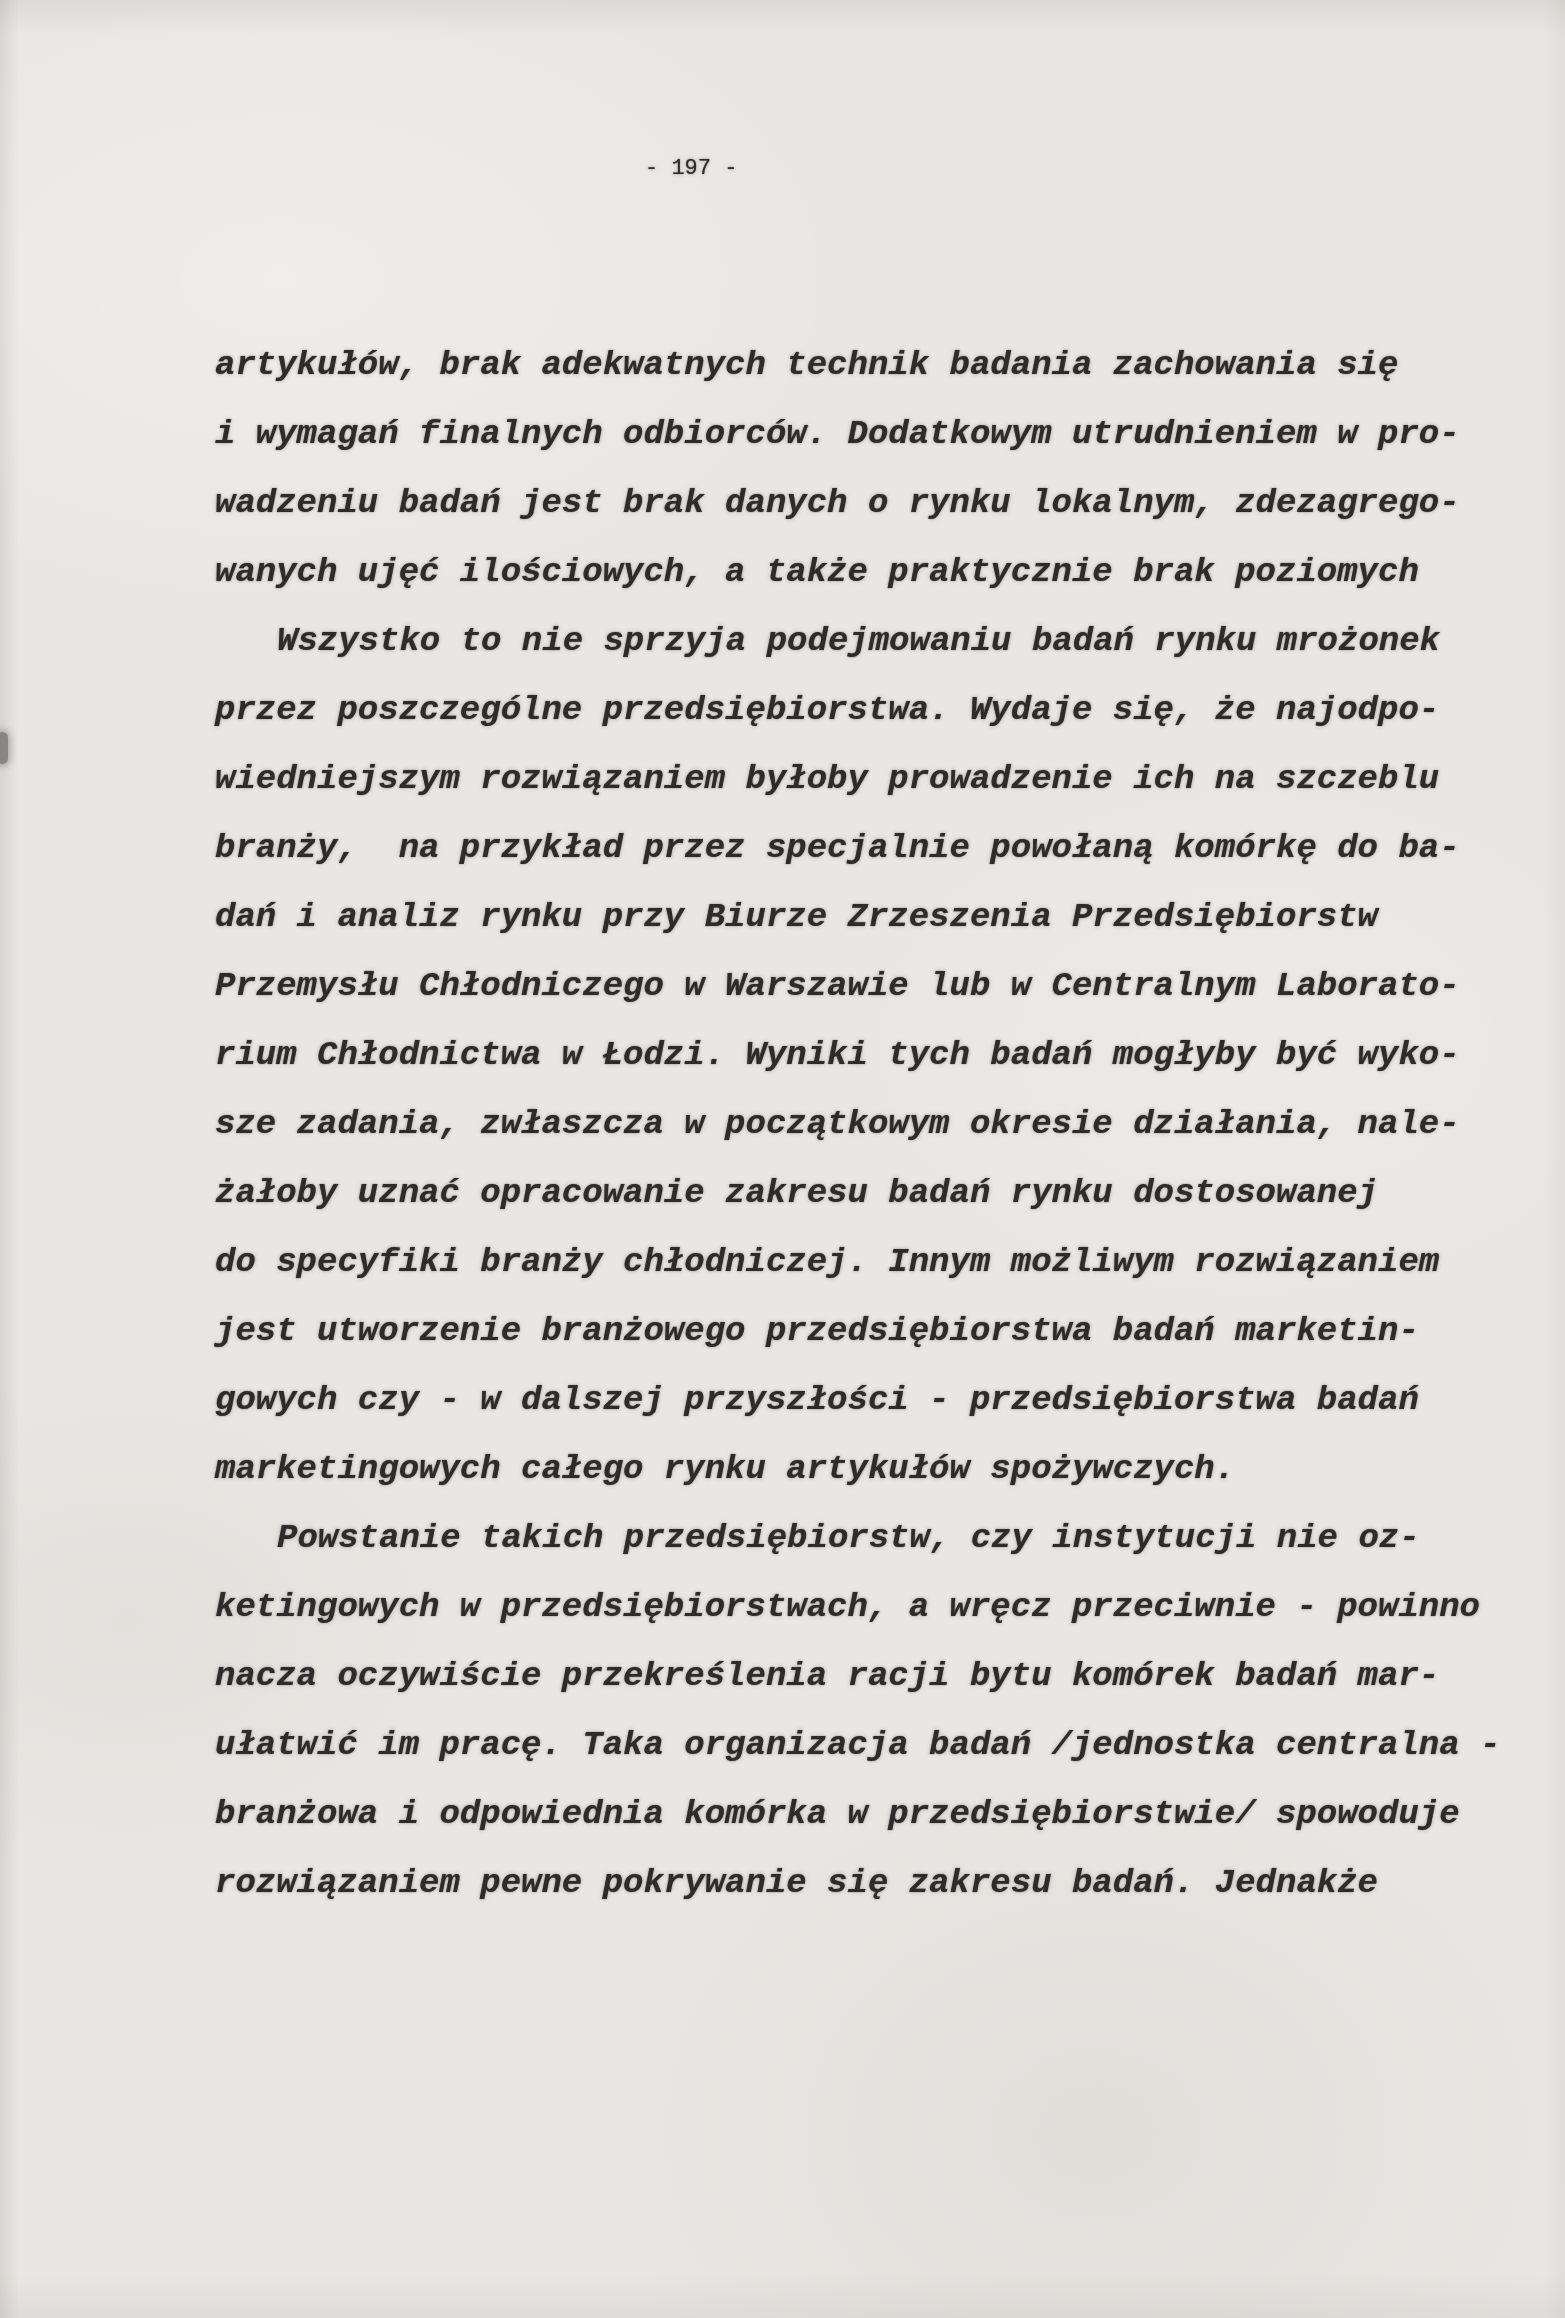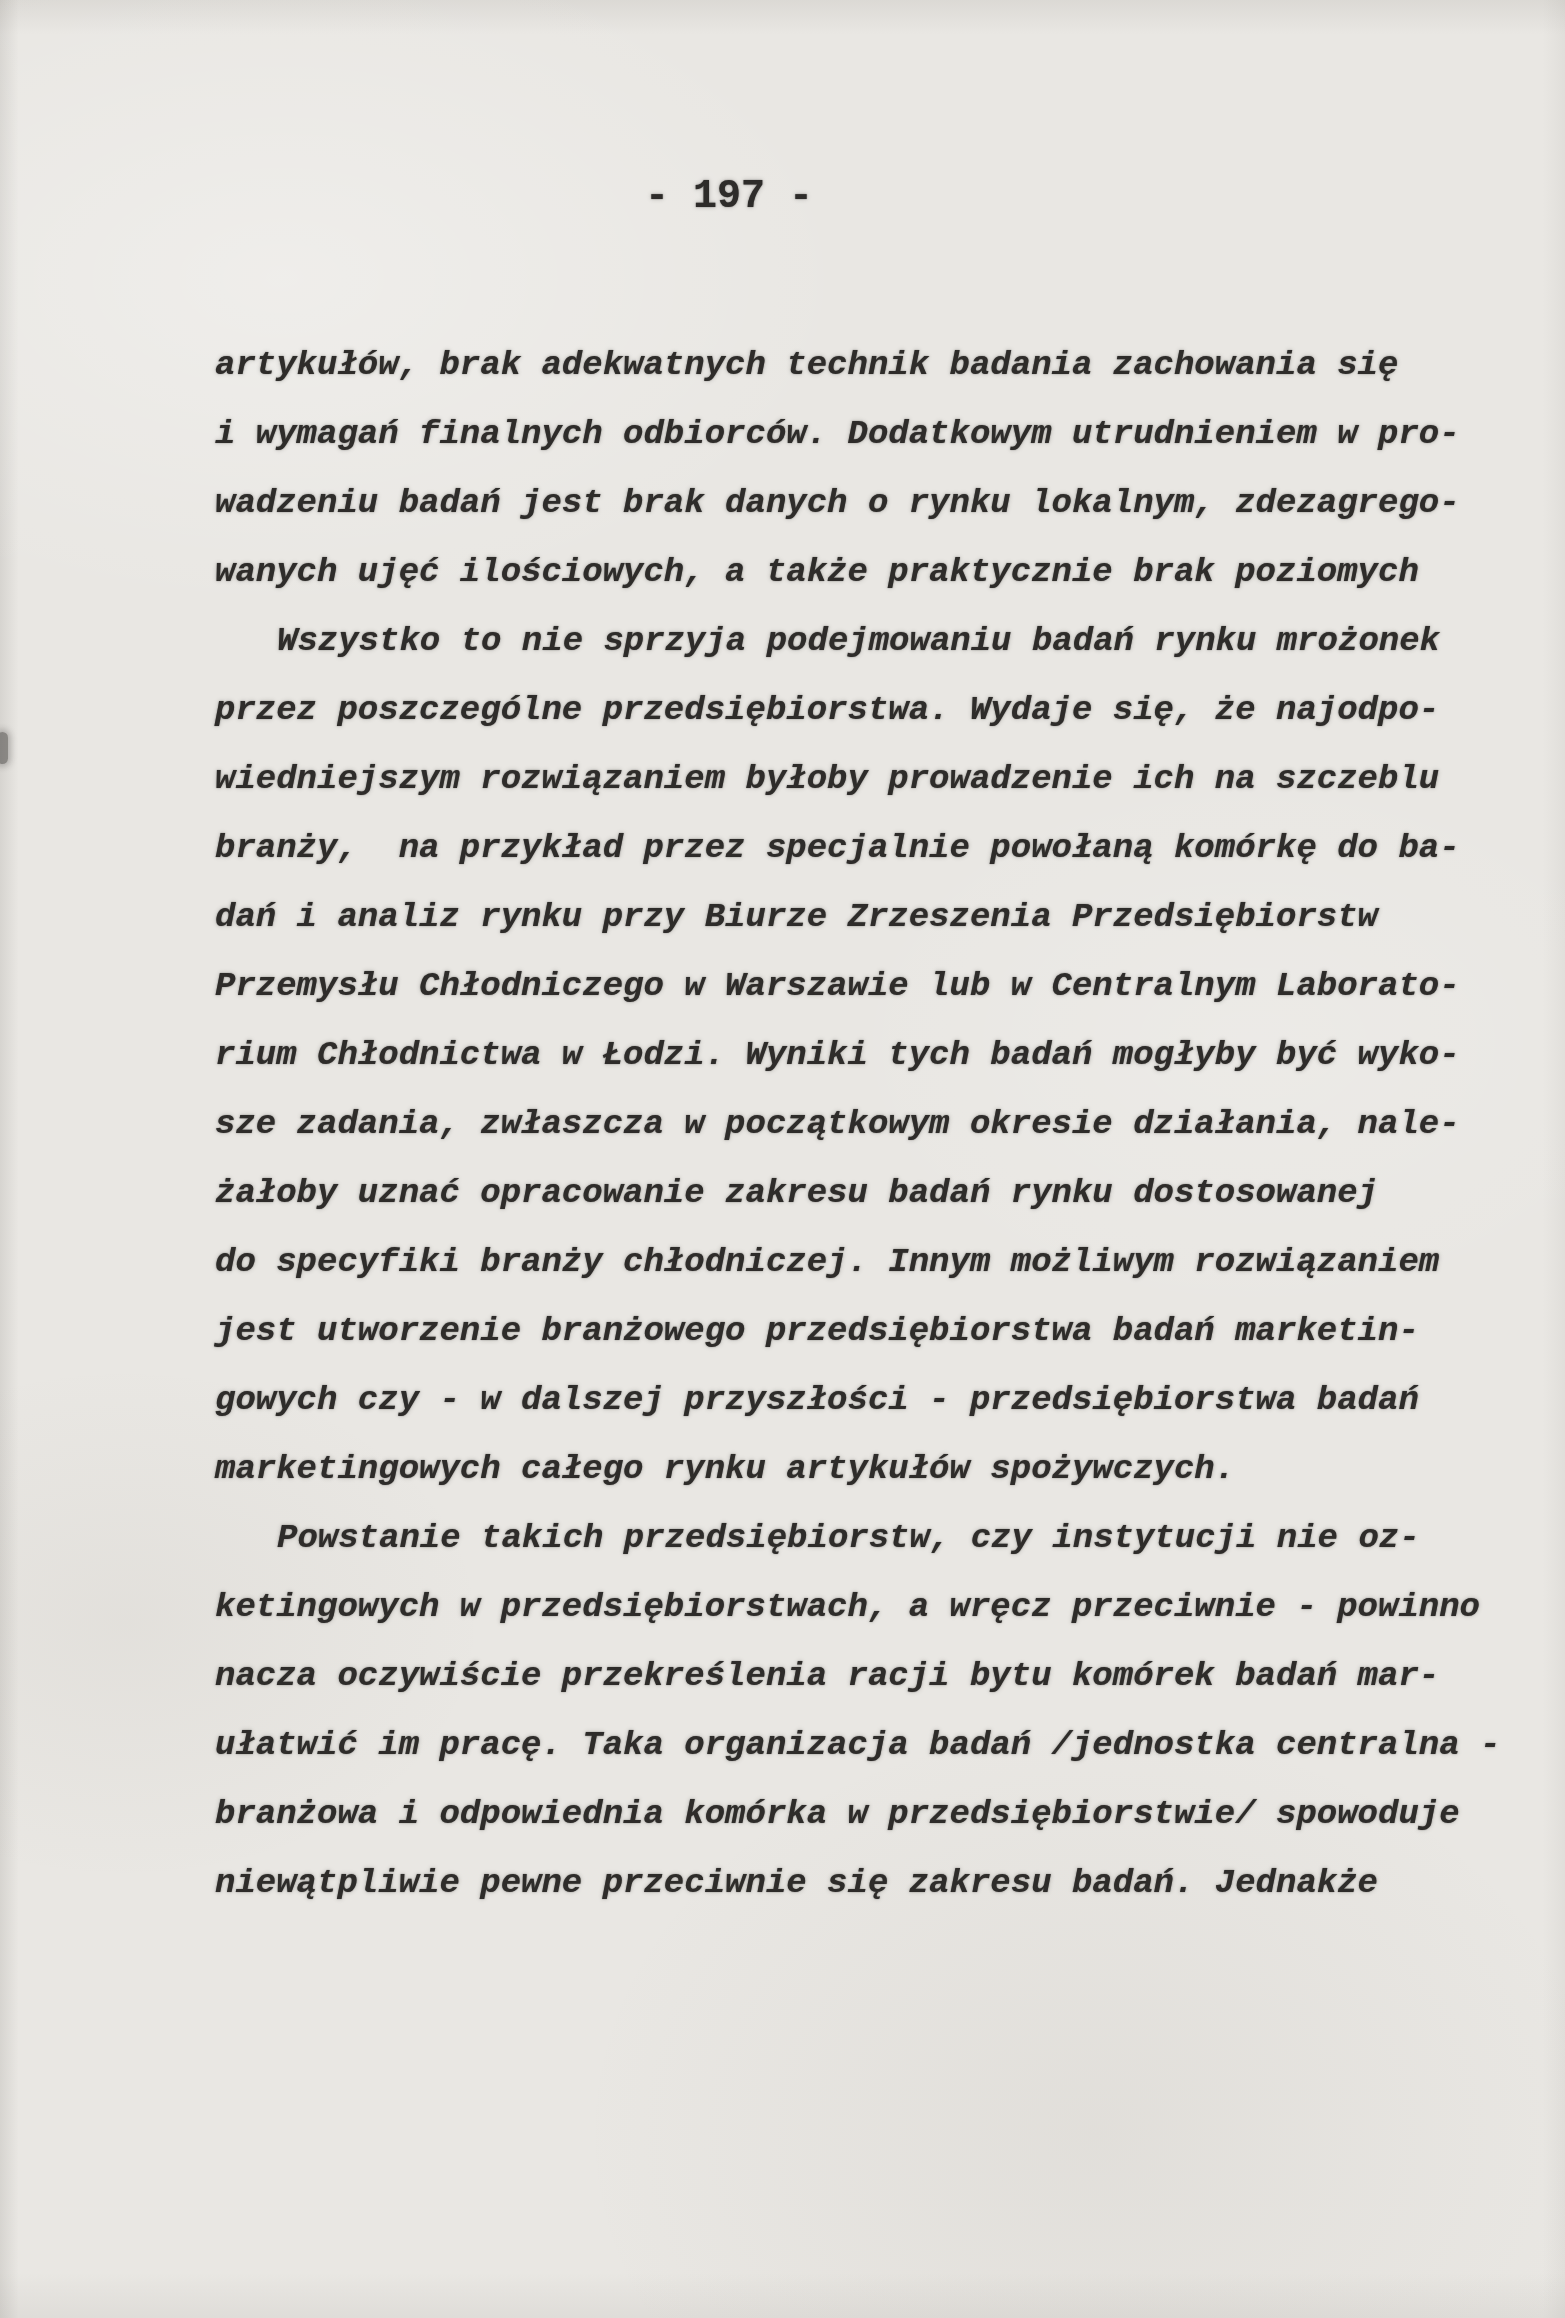--- a/index.html
+++ b/index.html
@@ -35,26 +35,25 @@
     width: 11px;
     height: 32px;
     border-radius: 5.5px;
     background: rgba(35,33,30,0.45);
     box-shadow: 0 0 6.9px 2.8px rgba(35,33,30,0.25);
   }
   .page-number {
     position: absolute;
     left: 645px;
     top: 146px;
-    font-size: 40px;
+    font-size: 22px;
     line-height: 46px;
-    font-weight: bold;
+    font-weight: normal;
     white-space: pre;
     text-shadow: 0 0 1.4px rgba(40,38,35,0.65), 0 0 4.8px rgba(40,38,35,0.22);
-    margin-top: 28px;
   }
   .text-block {
     position: absolute;
     left: 215px;
     top: 331px;
     width: 1296px;
     font-style: italic;
   }
   .line {
     height: 69px;
@@ -96,16 +95,16 @@
     <div class="line">do specyfiki branży chłodniczej. Innym możliwym rozwiązaniem</div>
     <div class="line">jest utworzenie branżowego przedsiębiorstwa badań marketin-</div>
     <div class="line">gowych czy - w dalszej przyszłości - przedsiębiorstwa badań</div>
     <div class="line">marketingowych całego rynku artykułów spożywczych.</div>
 
     <div class="line indent">Powstanie takich przedsiębiorstw, czy instytucji nie oz-</div>
     <div class="line">ketingowych w przedsiębiorstwach, a wręcz przeciwnie - powinno</div>
     <div class="line">nacza oczywiście przekreślenia racji bytu komórek badań mar-</div>
     <div class="line">ułatwić im pracę. Taka organizacja badań /jednostka centralna -</div>
     <div class="line">branżowa i odpowiednia komórka w przedsiębiorstwie/ spowoduje</div>
-    <div class="line">niewątpliwie pewne przeciwnie się zakresu badań. Jednakże</div>
+    <div class="line">rozwiązaniem pewne pokrywanie się zakresu badań. Jednakże</div>
   </div>
 </div>
 
 
 </body></html>

